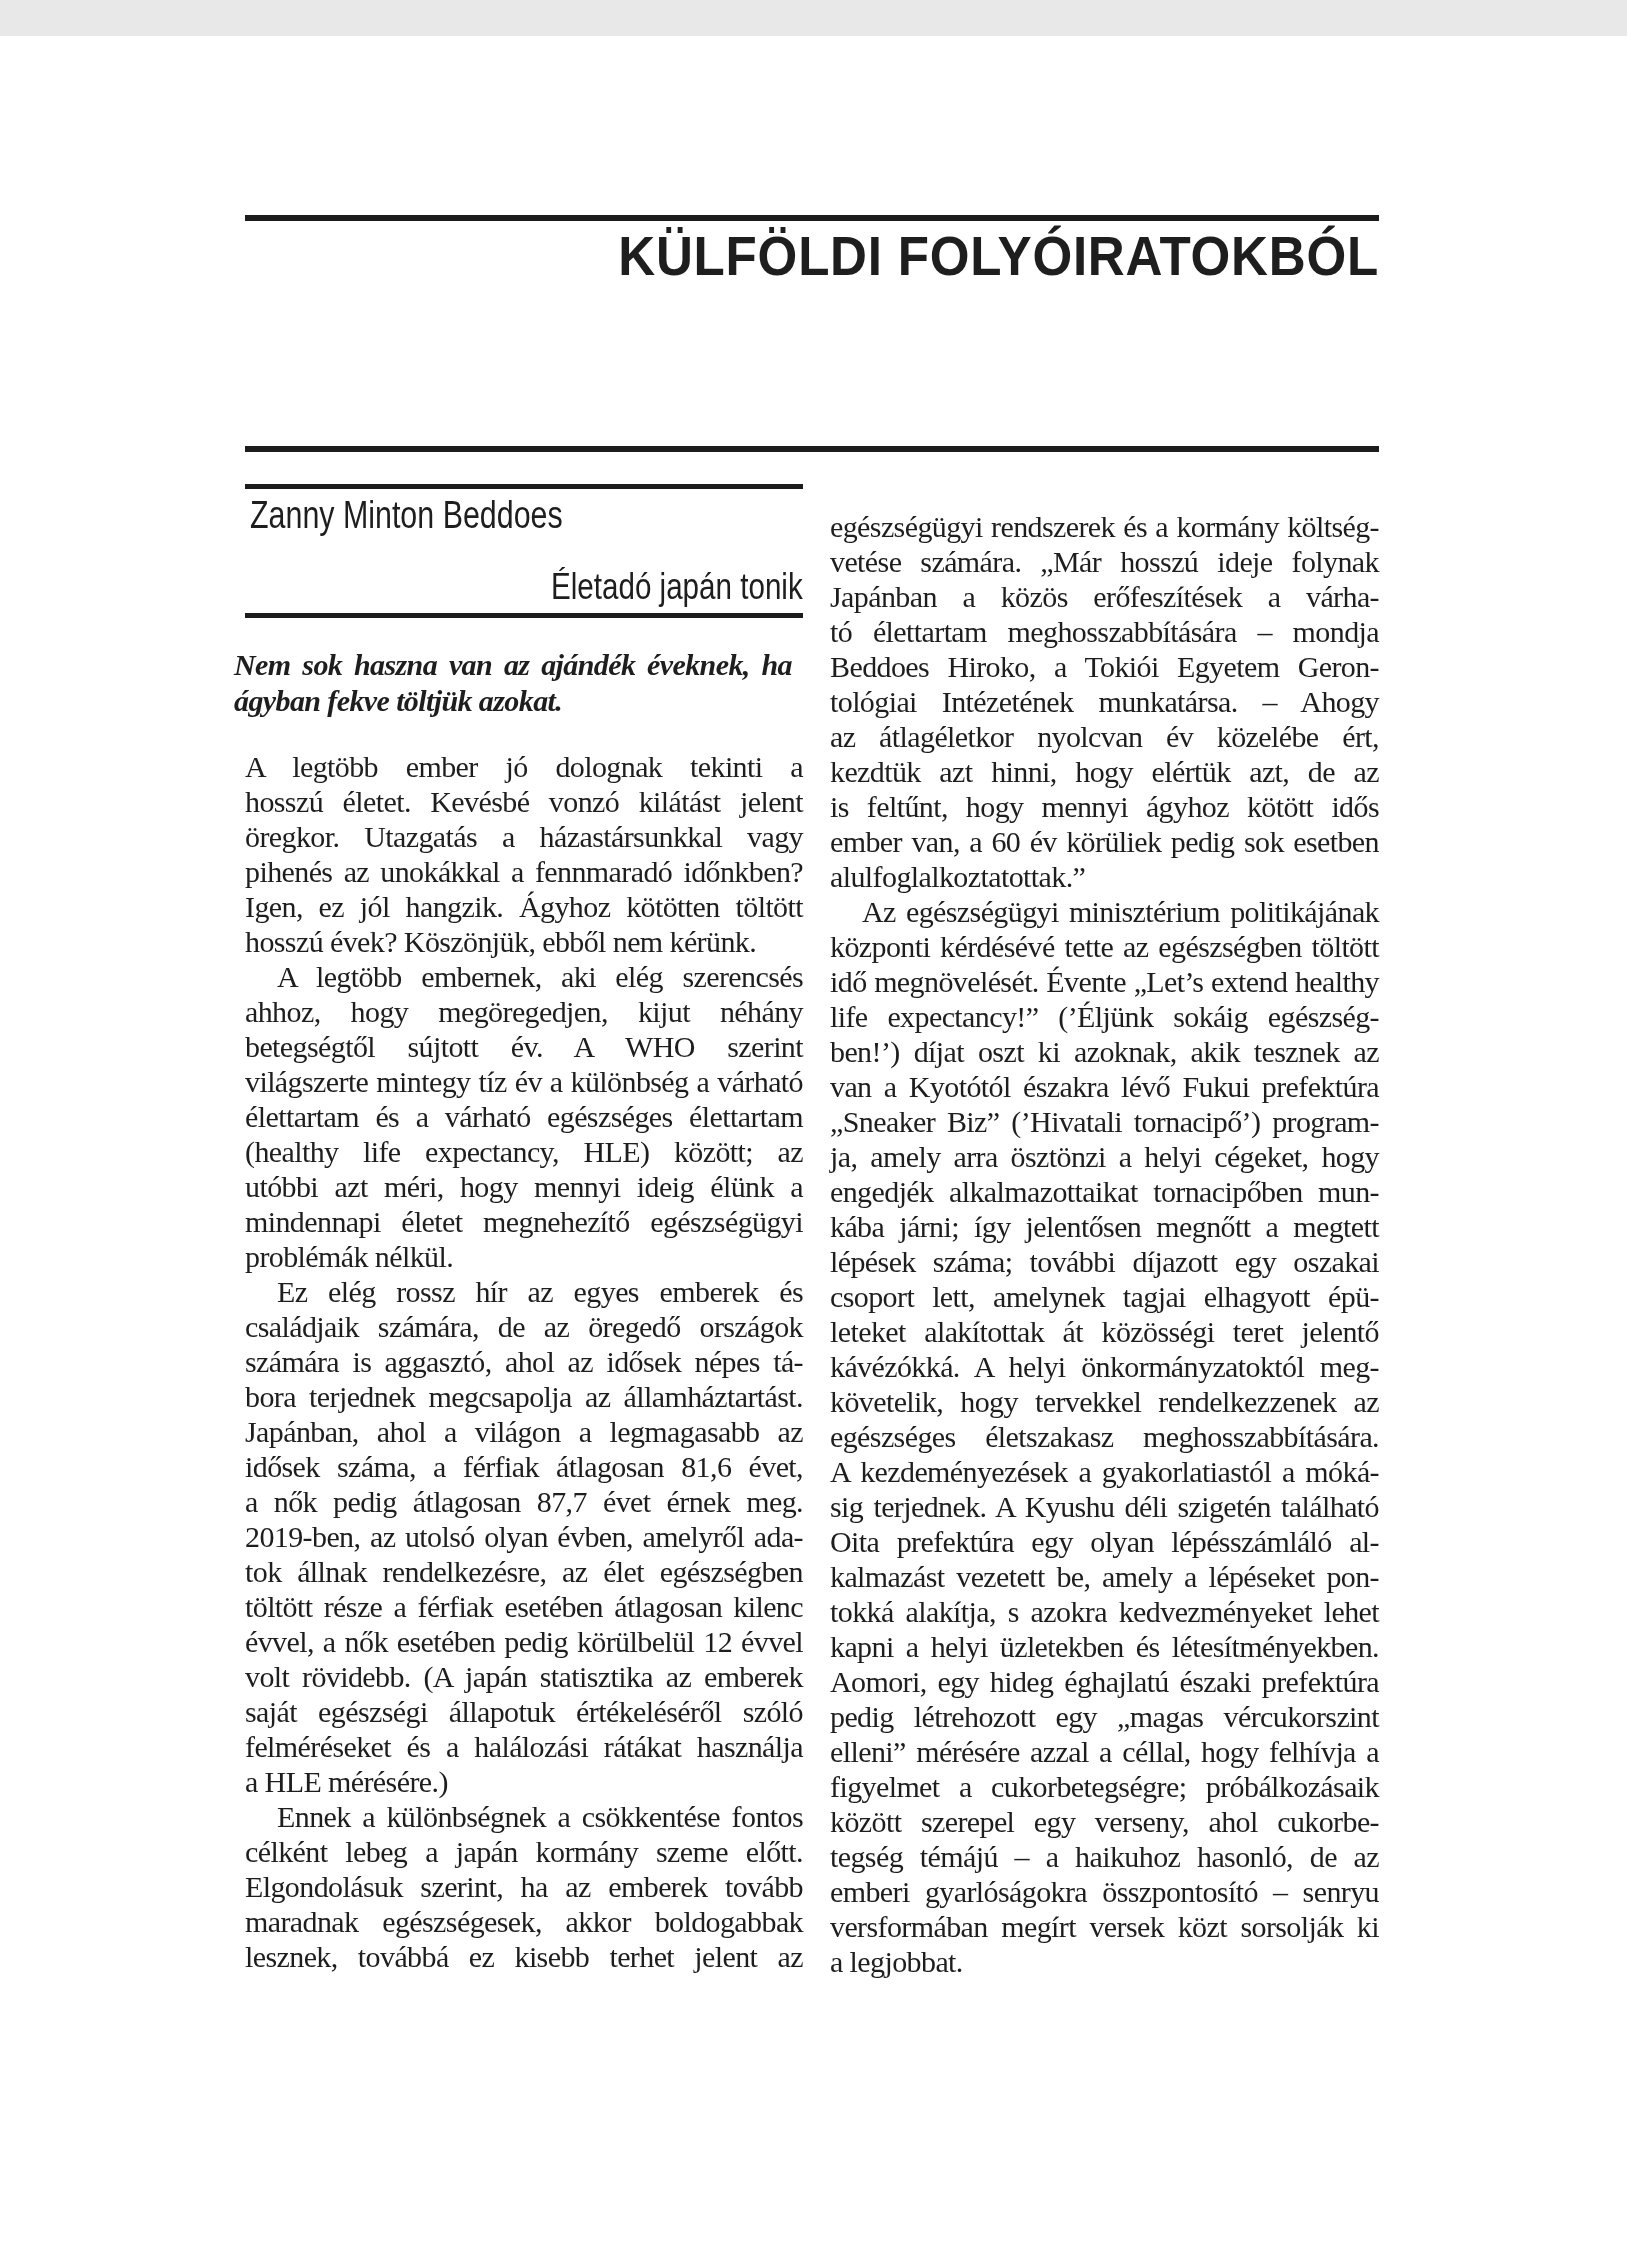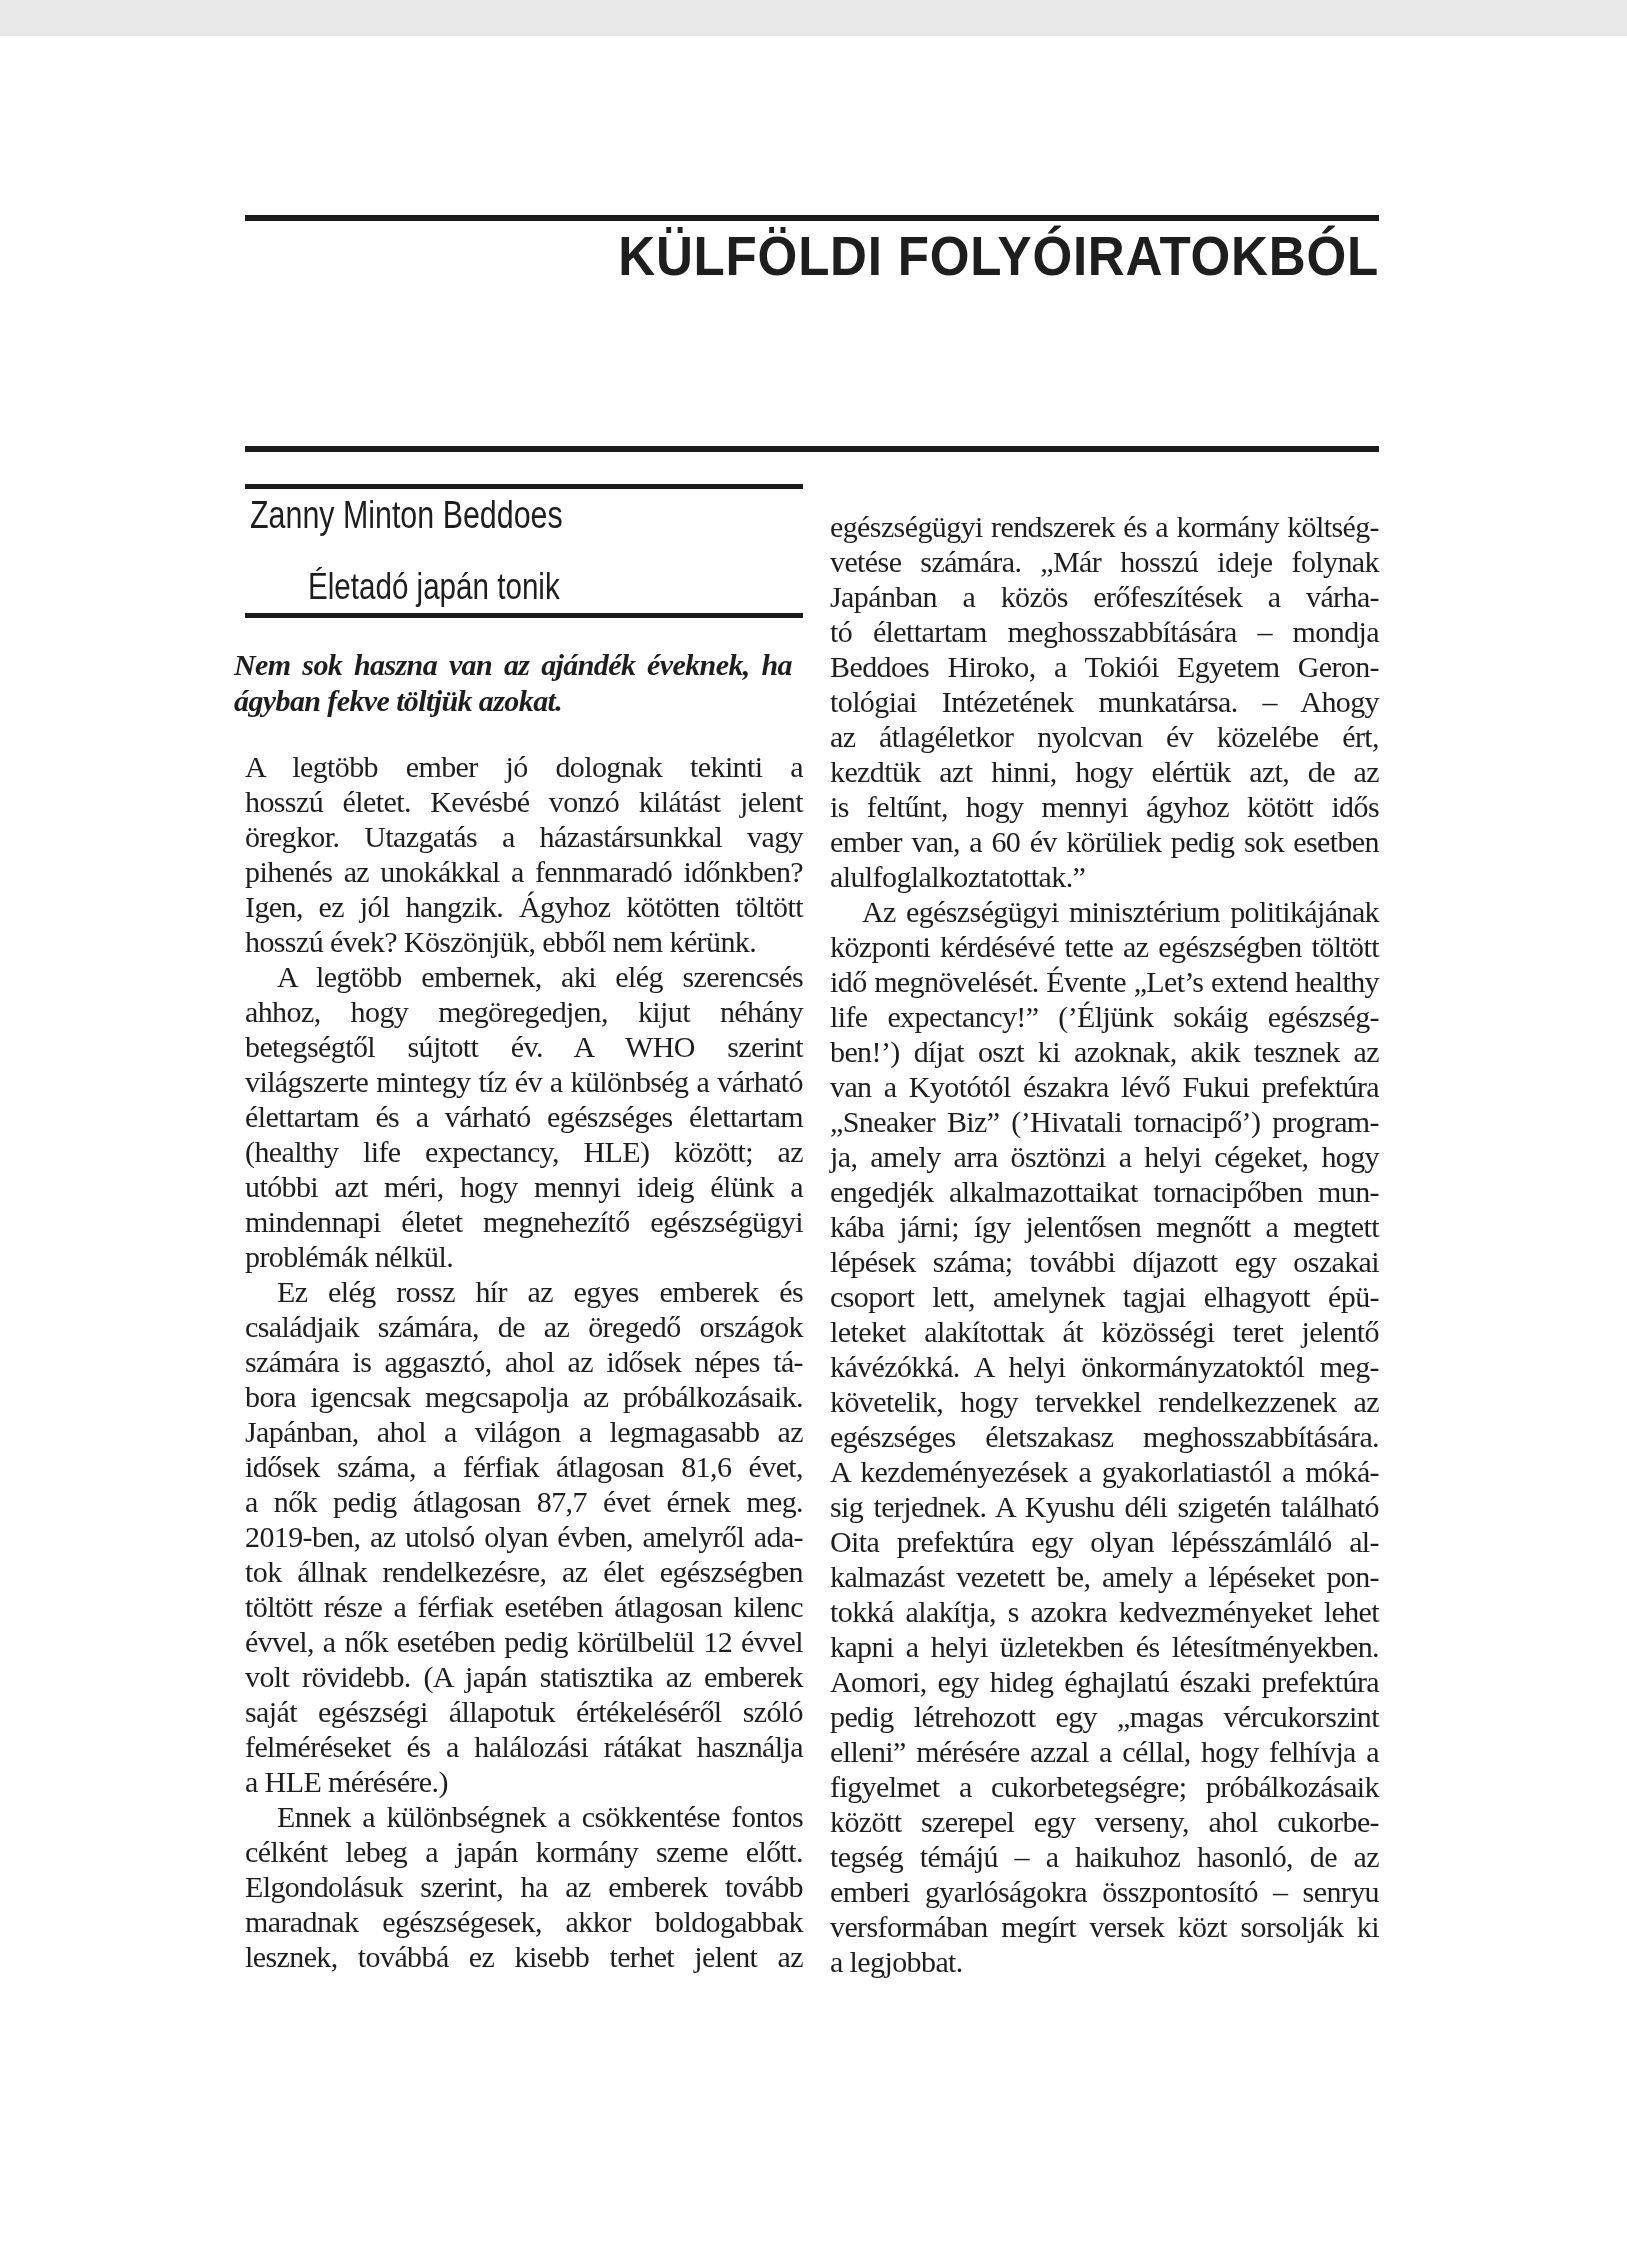--- a/index.html
+++ b/index.html
@@ -49,20 +49,21 @@
   }
   #author-name .squeeze {
     display: inline-block;
     transform: scaleX(0.8);
     transform-origin: 0 50%;
   }
 
   #article-title {
     position: absolute;
     left: 245px; top: 532px; width: 558px;
+    text-align: right;
     font-family: "Liberation Sans", sans-serif;
     font-size: 37px;
     line-height: 37px;
     white-space: nowrap;
   }
   #article-title .squeeze {
     display: inline-block;
     transform: scaleX(0.8);
     transform-origin: 100% 50%;
   }
@@ -141,21 +142,21 @@
       <div class="body-line">betegségtől sújtott év. A WHO szerint</div>
       <div class="body-line">világszerte mintegy tíz év a különbség a várható</div>
       <div class="body-line">élettartam és a várható egészséges élettartam</div>
       <div class="body-line">(healthy life expectancy, HLE) között; az</div>
       <div class="body-line">utóbbi azt méri, hogy mennyi ideig élünk a</div>
       <div class="body-line">mindennapi életet megnehezítő egészségügyi</div>
       <div class="body-line last">problémák nélkül.</div>
       <div class="body-line indent">Ez elég rossz hír az egyes emberek és</div>
       <div class="body-line">családjaik számára, de az öregedő országok</div>
       <div class="body-line">számára is aggasztó, ahol az idősek népes tá-</div>
-      <div class="body-line">bora igencsak megcsapolja az próbálkozásaik.</div>
+      <div class="body-line">bora terjednek megcsapolja az államháztartást.</div>
       <div class="body-line">Japánban, ahol a világon a legmagasabb az</div>
       <div class="body-line">idősek száma, a férfiak átlagosan 81,6 évet,</div>
       <div class="body-line">a nők pedig átlagosan 87,7 évet érnek meg.</div>
       <div class="body-line">2019-ben, az utolsó olyan évben, amelyről ada-</div>
       <div class="body-line">tok állnak rendelkezésre, az élet egészségben</div>
       <div class="body-line">töltött része a férfiak esetében átlagosan kilenc</div>
       <div class="body-line">évvel, a nők esetében pedig körülbelül 12 évvel</div>
       <div class="body-line">volt rövidebb. (A japán statisztika az emberek</div>
       <div class="body-line">saját egészségi állapotuk értékeléséről szóló</div>
       <div class="body-line">felméréseket és a halálozási rátákat használja</div>

